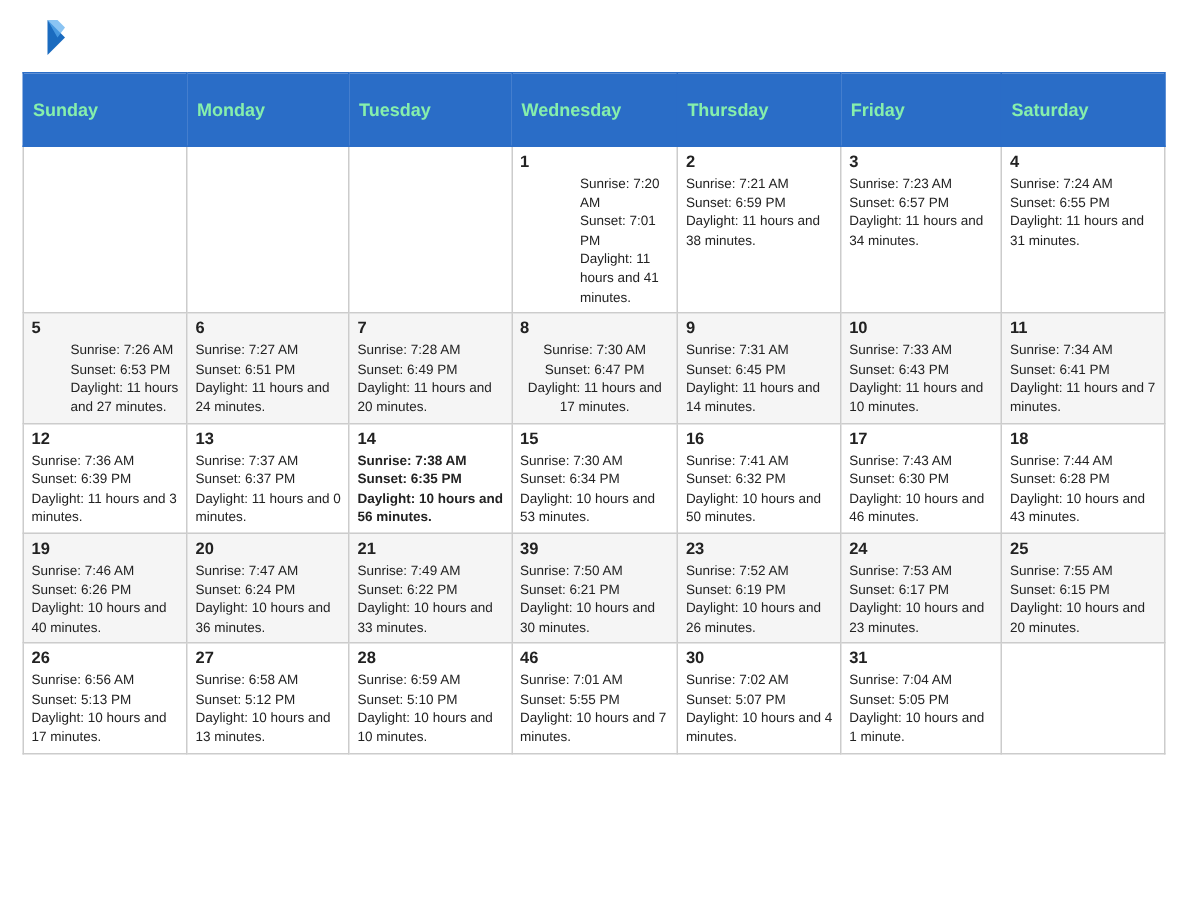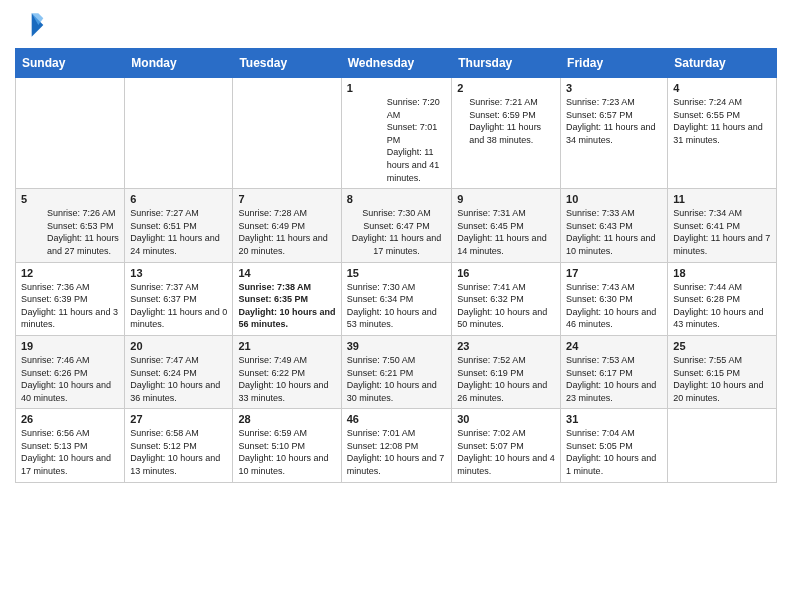--- a/index.html
+++ b/index.html
@@ -51,24 +51,24 @@
       font-size: 14px;
       color: #444;
     }
     .calendar {
       width: 100%;
       border-collapse: collapse;
       border: 1px solid #ccc;
     }
     .calendar th {
       background: #2a6dc7;
-      color: #ffffff;
+      color: #86efac;
       font-size: 12px;
       font-weight: bold;
-      padding: 7px 6px;
+      padding: 17px 6px;
       text-align: left;
       border: 1px solid #2a6dc7;
     }
     .calendar td {
       border: 1px solid #ccc;
       vertical-align: top;
       padding: 4px 5px;
       font-size: 9.5px;
       color: #222;
       width: 113px;
@@ -132,21 +132,21 @@
           <td class="empty-cell"></td>
           <td class="empty-cell"></td>
           <td>
             <span class="day-number">1</span>
             <div class="day-info" style="white-space: pre-line; margin-left: 40px;">Sunrise: 7:20 AM
 Sunset: 7:01 PM
 Daylight: 11 hours and 41 minutes.</div>
           </td>
           <td>
             <span class="day-number">2</span>
-            <div class="day-info" style="white-space: pre-line; margin-left: 12px;">Sunrise: 7:21 AM
+            <div class="day-info" style="white-space: pre-line;">Sunrise: 7:21 AM
 Sunset: 6:59 PM
 Daylight: 11 hours and 38 minutes.</div>
           </td>
           <td>
             <span class="day-number">3</span>
             <div class="day-info" style="white-space: pre-line;">Sunrise: 7:23 AM
 Sunset: 6:57 PM
 Daylight: 11 hours and 34 minutes.</div>
           </td>
           <td>
@@ -303,21 +303,21 @@
           </td>
           <td>
             <span class="day-number">28</span>
             <div class="day-info" style="white-space: pre-line;">Sunrise: 6:59 AM
 Sunset: 5:10 PM
 Daylight: 10 hours and 10 minutes.</div>
           </td>
           <td>
             <span class="day-number">46</span>
             <div class="day-info" style="white-space: pre-line;">Sunrise: 7:01 AM
-Sunset: 12:08 PM
+Sunset: 5:55 PM
 Daylight: 10 hours and 7 minutes.</div>
           </td>
           <td>
             <span class="day-number">30</span>
             <div class="day-info" style="white-space: pre-line;">Sunrise: 7:02 AM
 Sunset: 5:07 PM
 Daylight: 10 hours and 4 minutes.</div>
           </td>
           <td>
             <span class="day-number">31</span>

